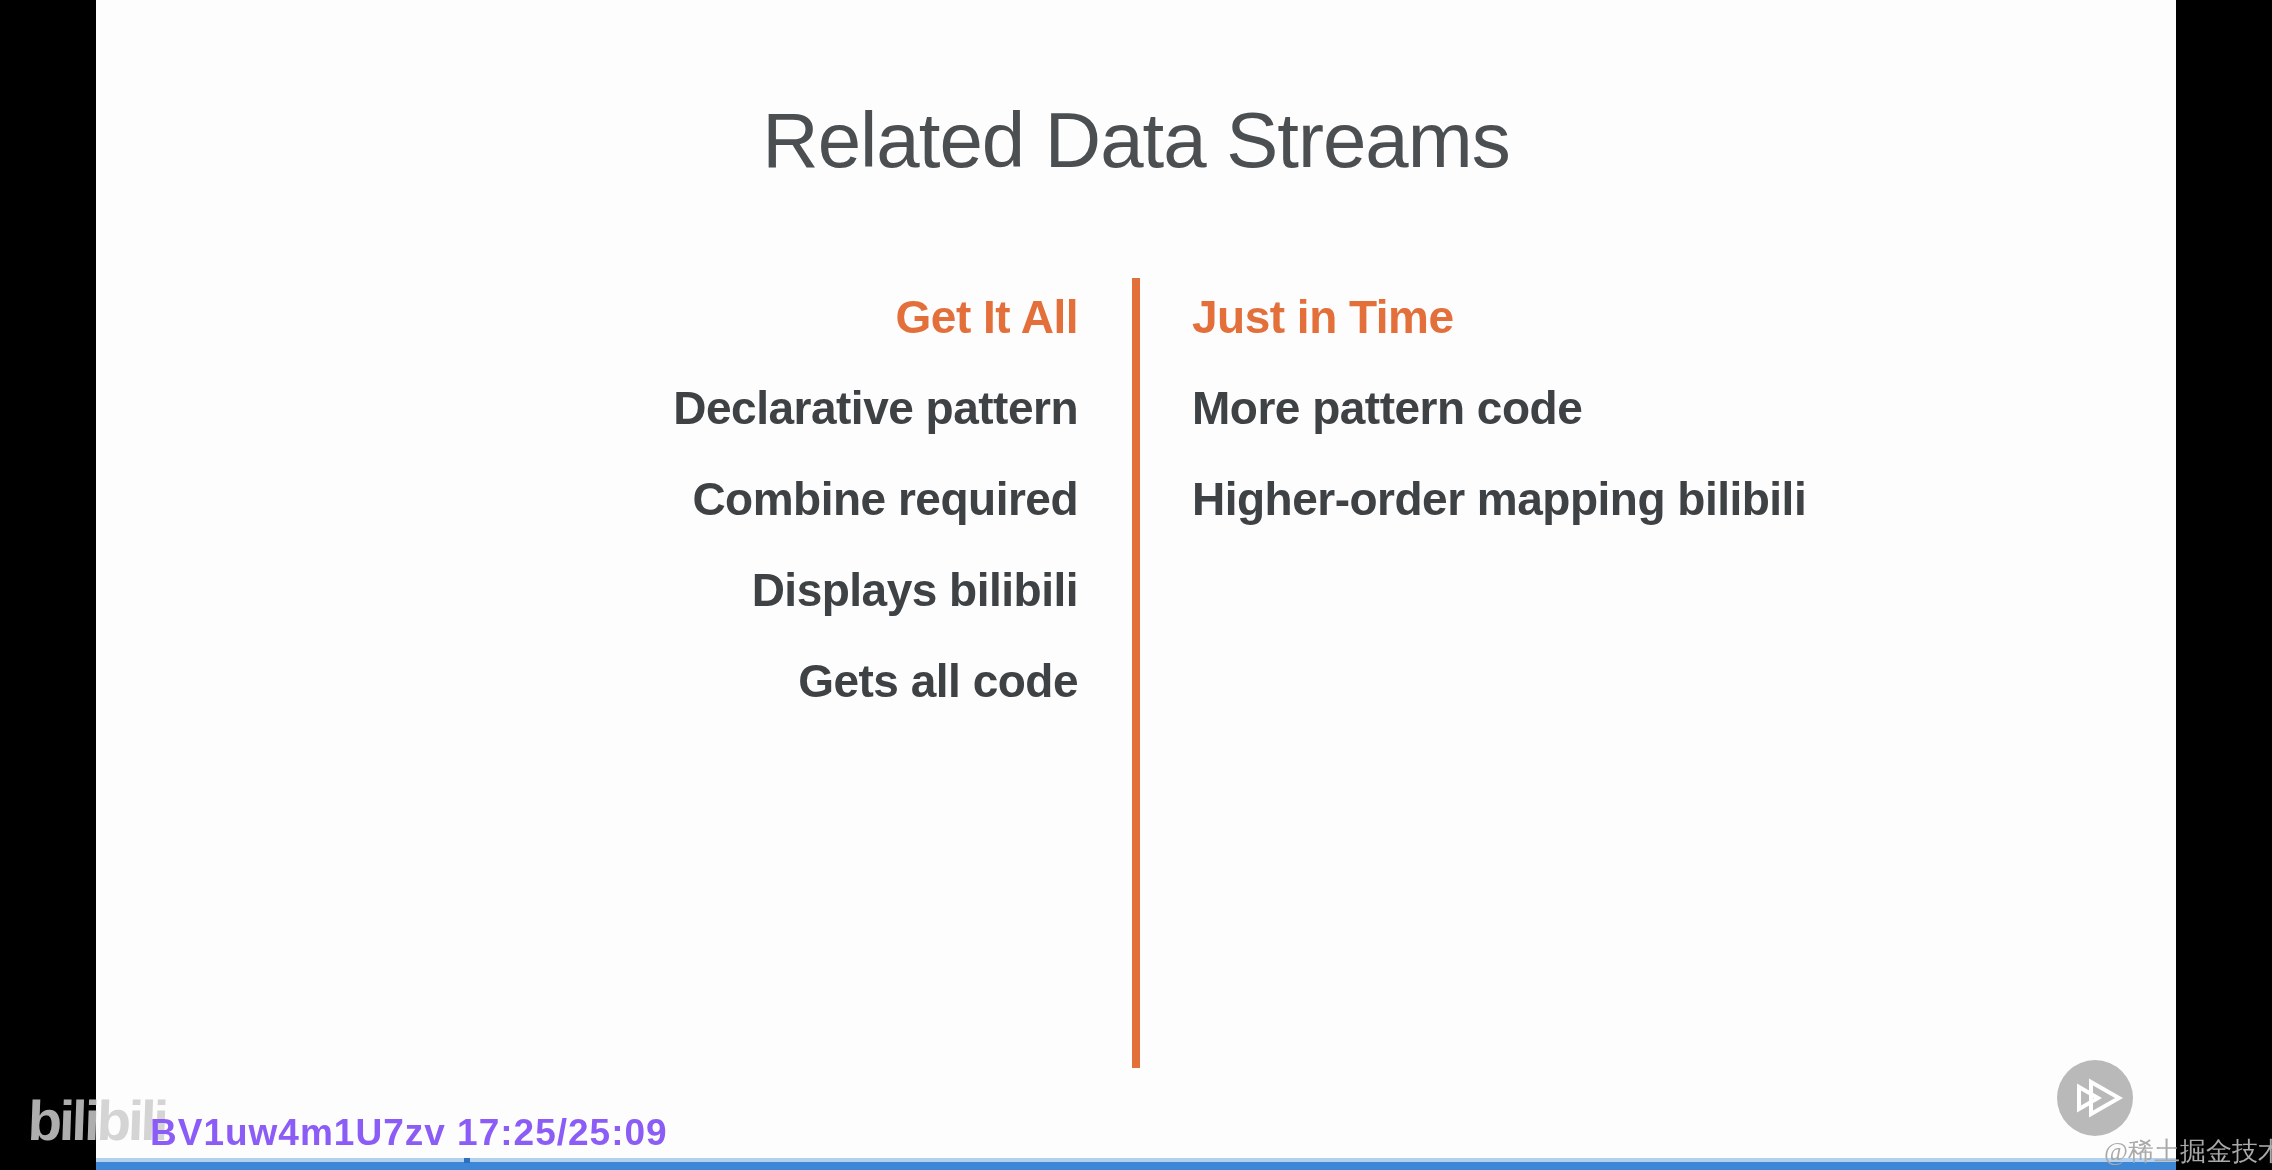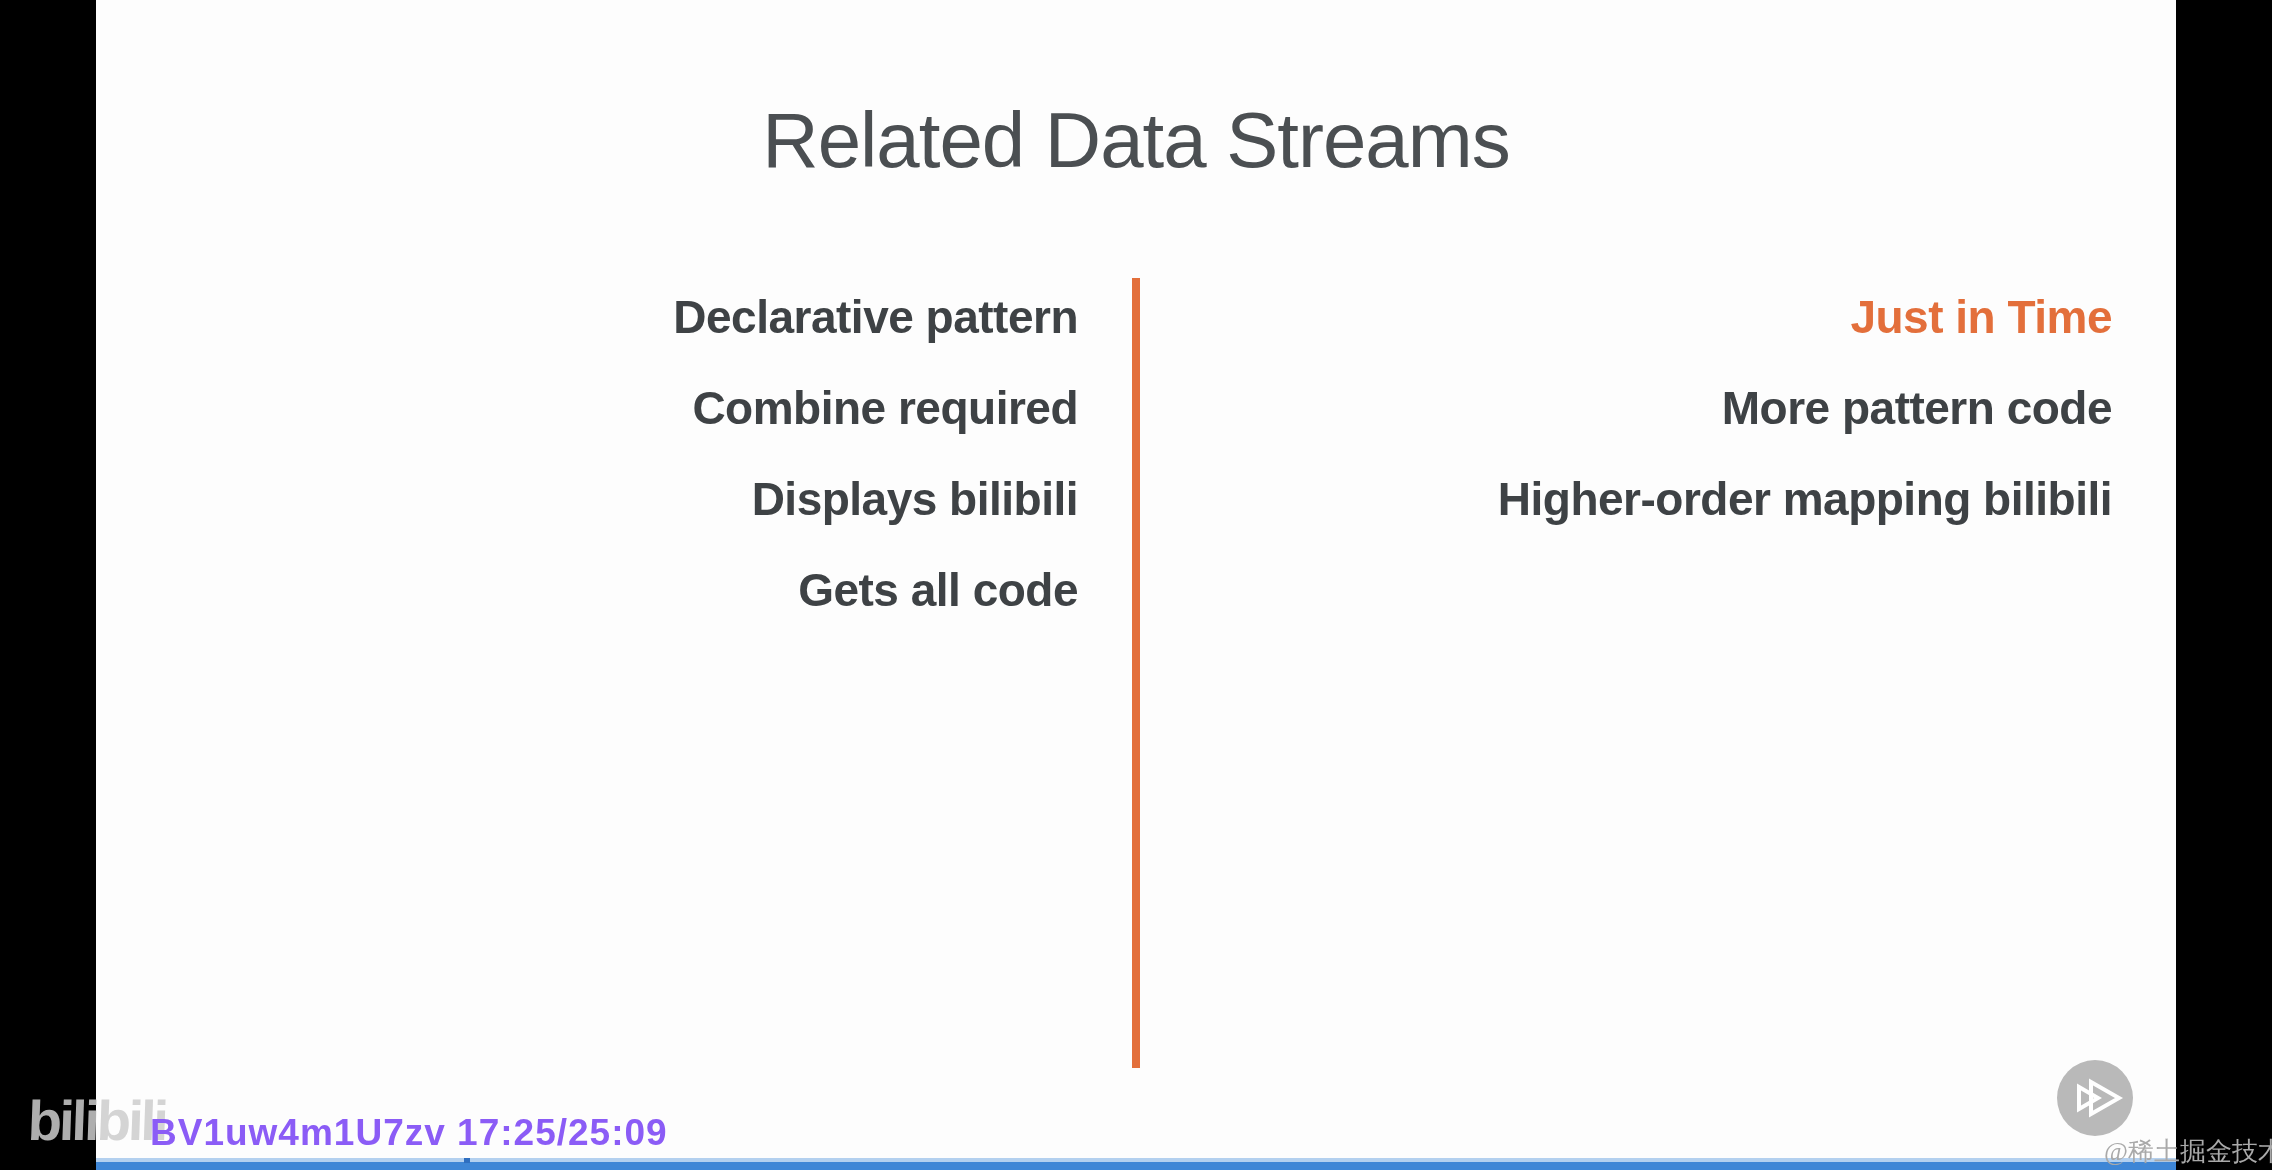--- a/index.html
+++ b/index.html
@@ -44,21 +44,21 @@
     position: absolute;
     top: 272px;
     font-size: 46px;
     font-weight: 700;
     line-height: 91px;
     letter-spacing: -0.5px;
     color: #3e4245;
   }
   .column .col-header { color: #e36f3b; }
   .col-left  { left: 96px;  width: 982px; text-align: right; }
-  .col-right { left: 1192px; width: 920px; text-align: right; }
+  .col-right { left: 1192px; width: 920px; text-align: left; }
 
   .divider {
     position: absolute;
     left: 1132px; top: 278px;
     width: 8px; height: 790px;
     background: #e36f3b;
   }
 
   .bili-logo {
     position: absolute;
@@ -123,20 +123,21 @@
 <div id="stage">
 
   <div class="edge-bar left"></div>
   <div class="edge-bar right"></div>
 
   <div class="slide"></div>
 
   <div class="slide-title">Related Data Streams</div>
 
   <div class="column col-left">
+    <div class="col-header">Get It All</div>
     <div class="col-item">Declarative pattern</div>
     <div class="col-item">Combine required</div>
     <div class="col-item">Displays bilibili</div>
     <div class="col-item">Gets all code</div>
   </div>
 
   <div class="divider"></div>
 
   <div class="column col-right">
     <div class="col-header">Just in Time</div>

